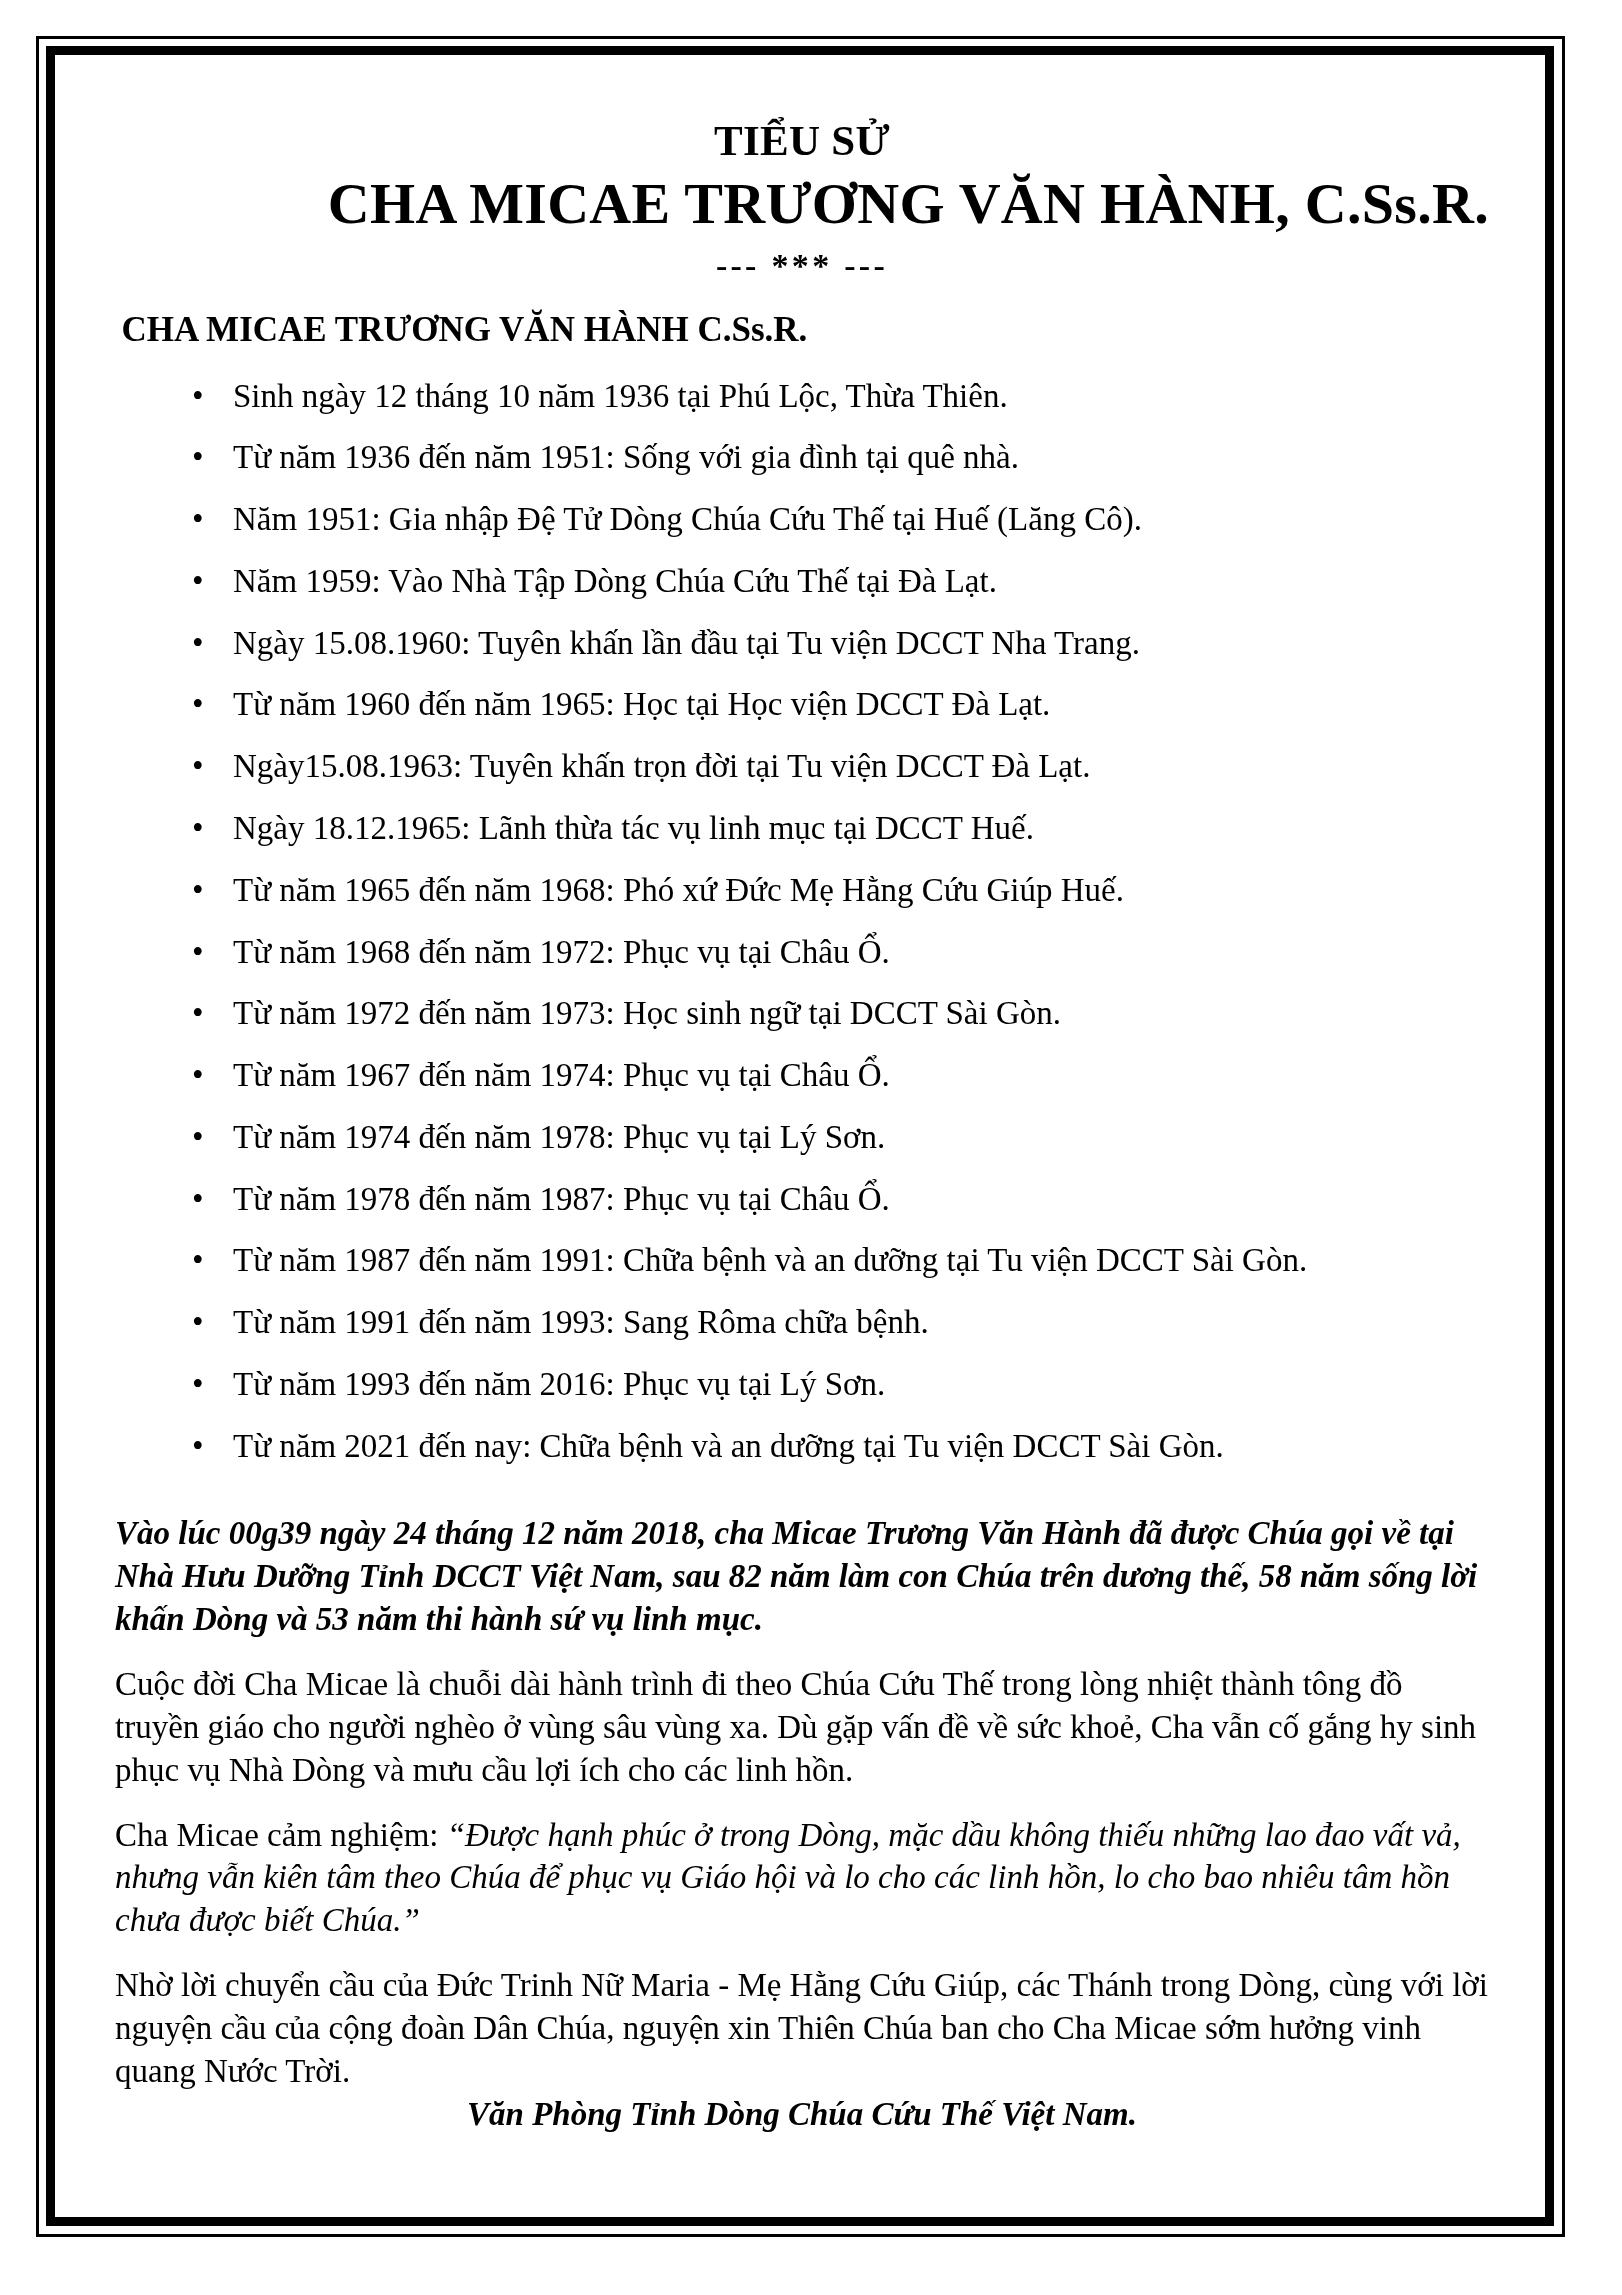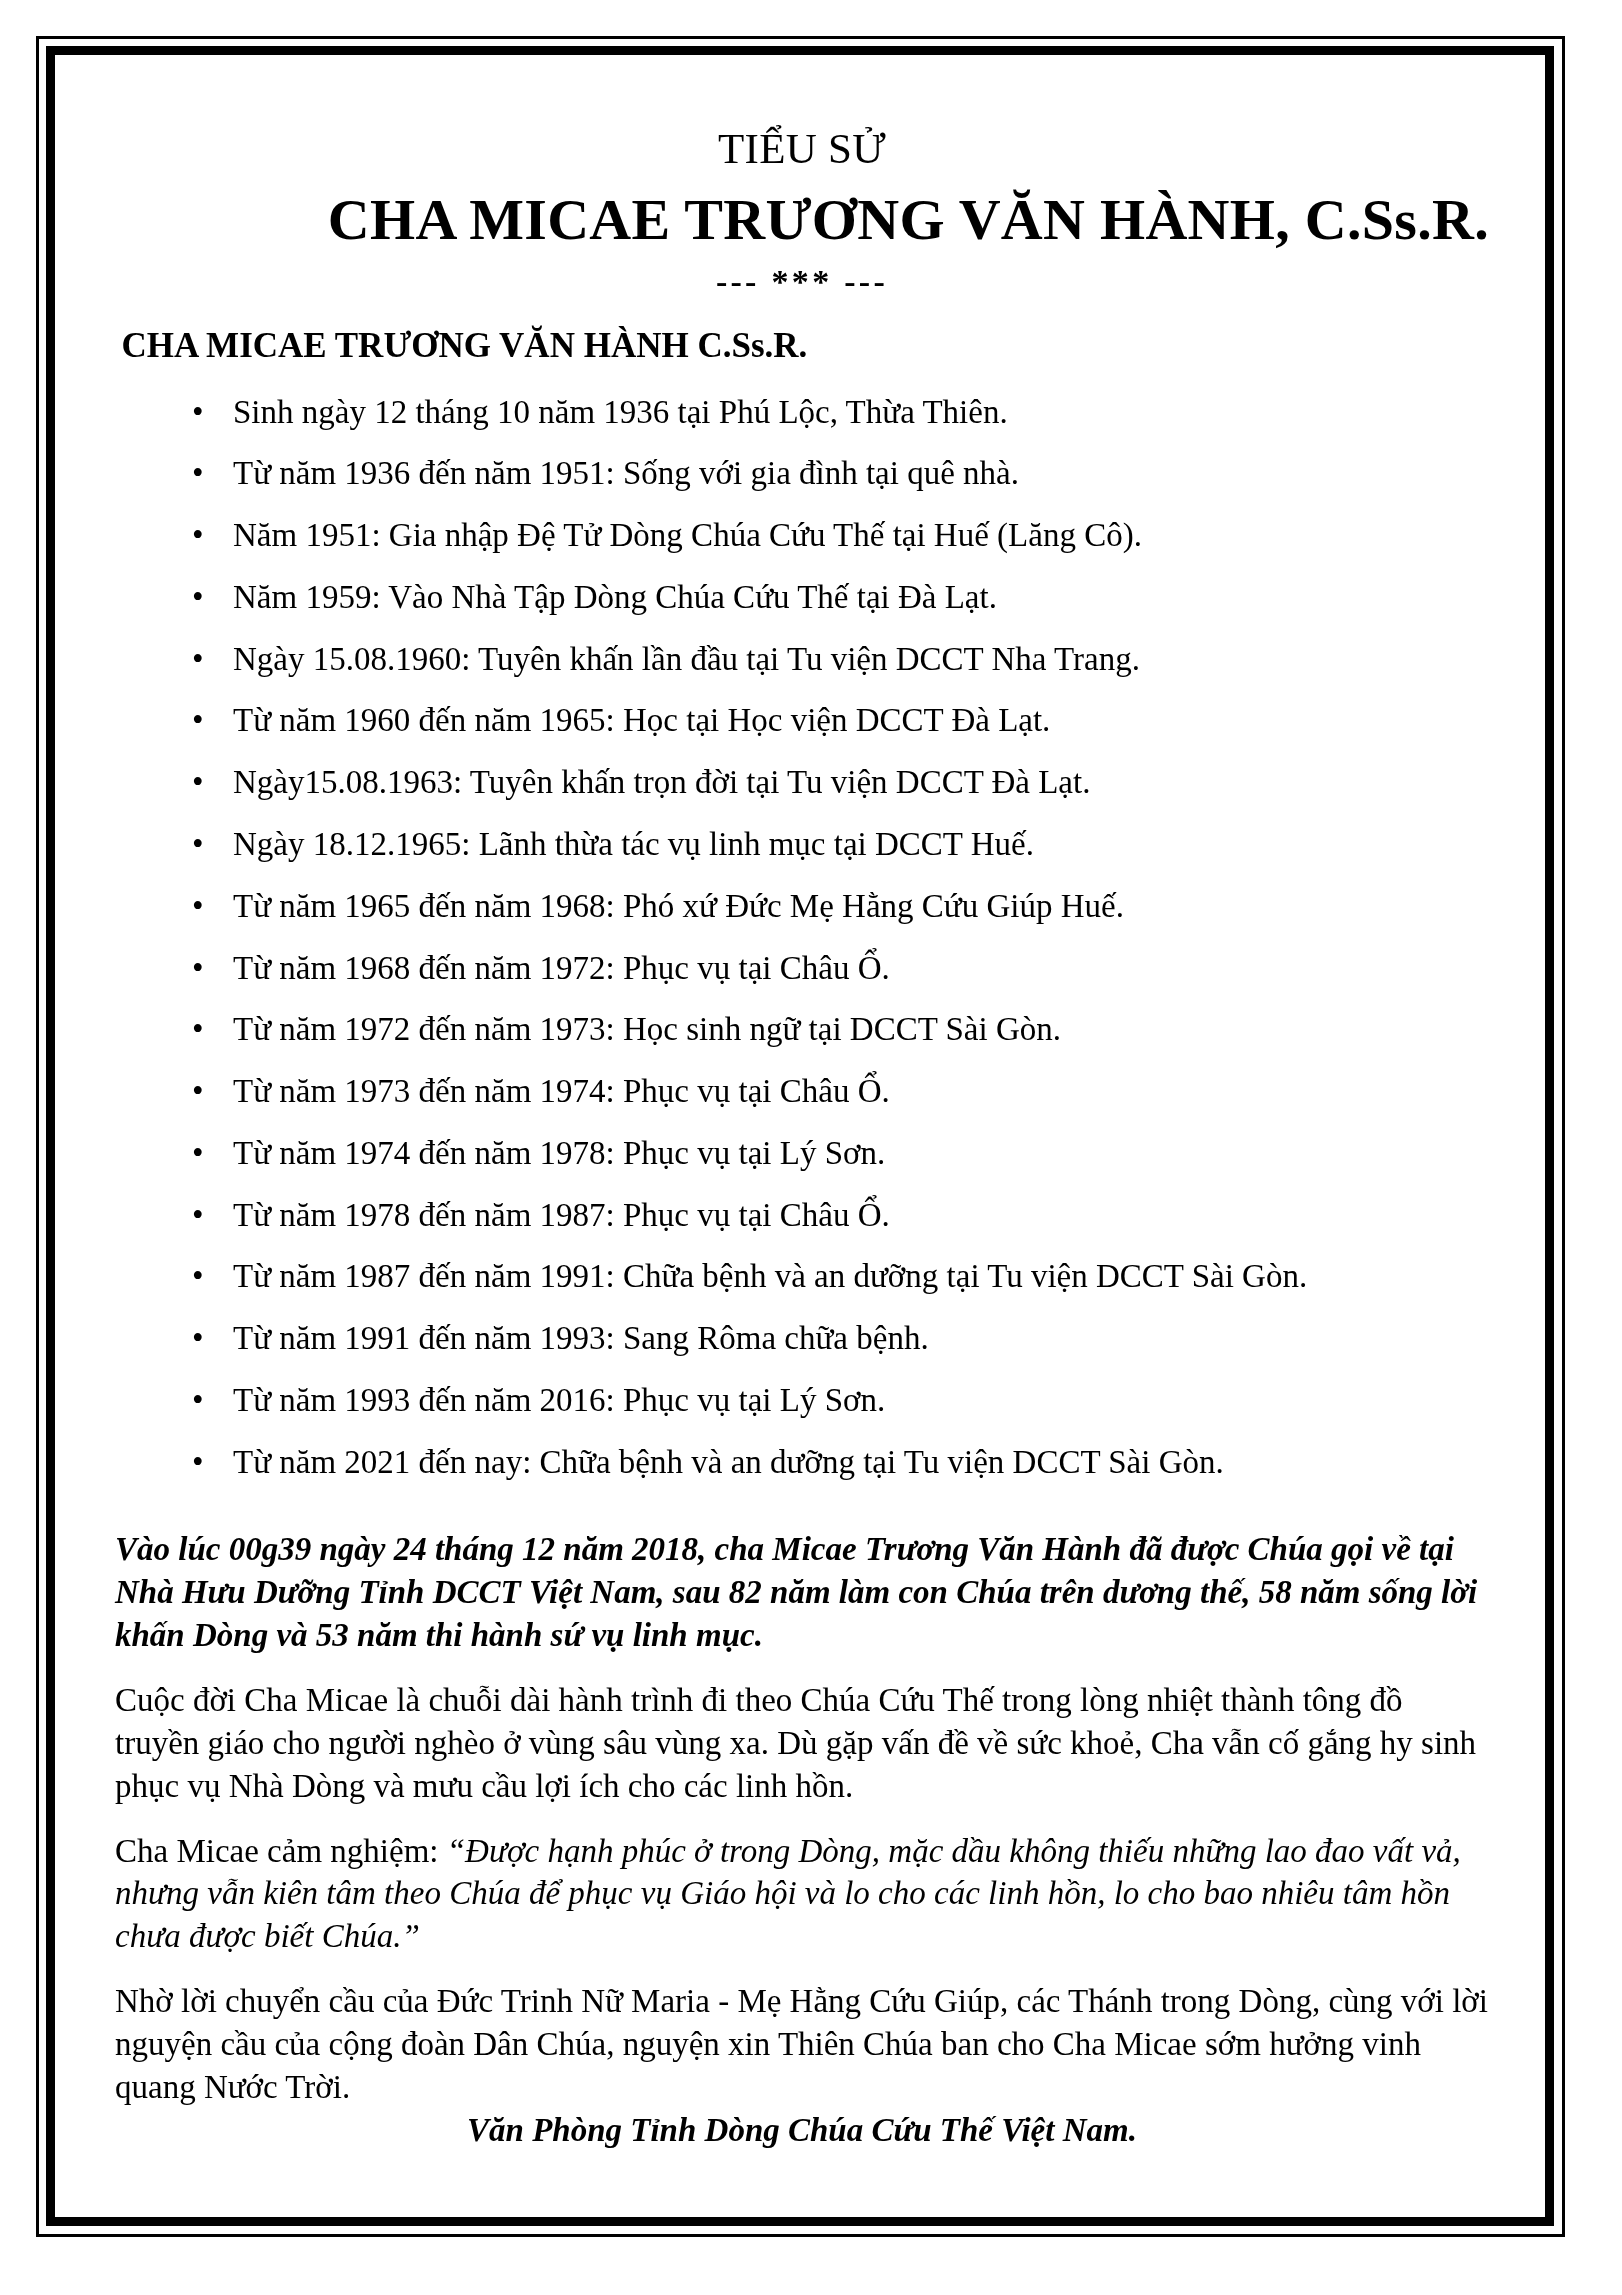--- a/index.html
+++ b/index.html
@@ -47,25 +47,25 @@
     position: absolute;
     left: 115px;
     top: 85px;
     width: 1374px;
     height: 2107px;
   }
 
   
   .doc-title-line1 {
     text-align: center;
-    font-weight: normal;
+    font-weight: bold;
     font-size: 43px;
     line-height: 1.10;
     letter-spacing: 0.3px;
-    margin: 12px;
+    margin: 4px;
     padding-top: 27.5px;
   }
   .doc-title-line2 {
     text-align: right;
     font-weight: bold;
     font-size: 58px;
     line-height: 1.12;
     letter-spacing: 0.3px;
     margin: 0;
     padding-top: 3.9px;
@@ -195,21 +195,21 @@
       <li>
         <span class="bullet-dot">•</span>
         <span>Từ năm 1968 đến năm 1972: Phục vụ tại Châu Ổ.</span>
       </li>
       <li>
         <span class="bullet-dot">•</span>
         <span>Từ năm 1972 đến năm 1973: Học sinh ngữ tại DCCT Sài Gòn.</span>
       </li>
       <li>
         <span class="bullet-dot">•</span>
-        <span>Từ năm 1973 đến năm 1974: Phục vụ tại Châu Ổ.</span>
+        <span>Từ năm 1967 đến năm 1974: Phục vụ tại Châu Ổ.</span>
       </li>
       <li>
         <span class="bullet-dot">•</span>
         <span>Từ năm 1974 đến năm 1978: Phục vụ tại Lý Sơn.</span>
       </li>
       <li>
         <span class="bullet-dot">•</span>
         <span>Từ năm 1978 đến năm 1987: Phục vụ tại Châu Ổ.</span>
       </li>
       <li>

